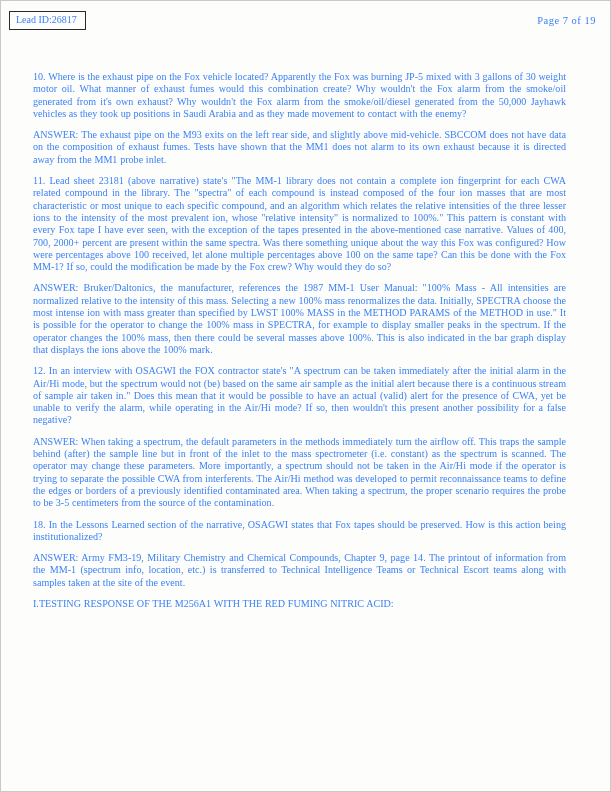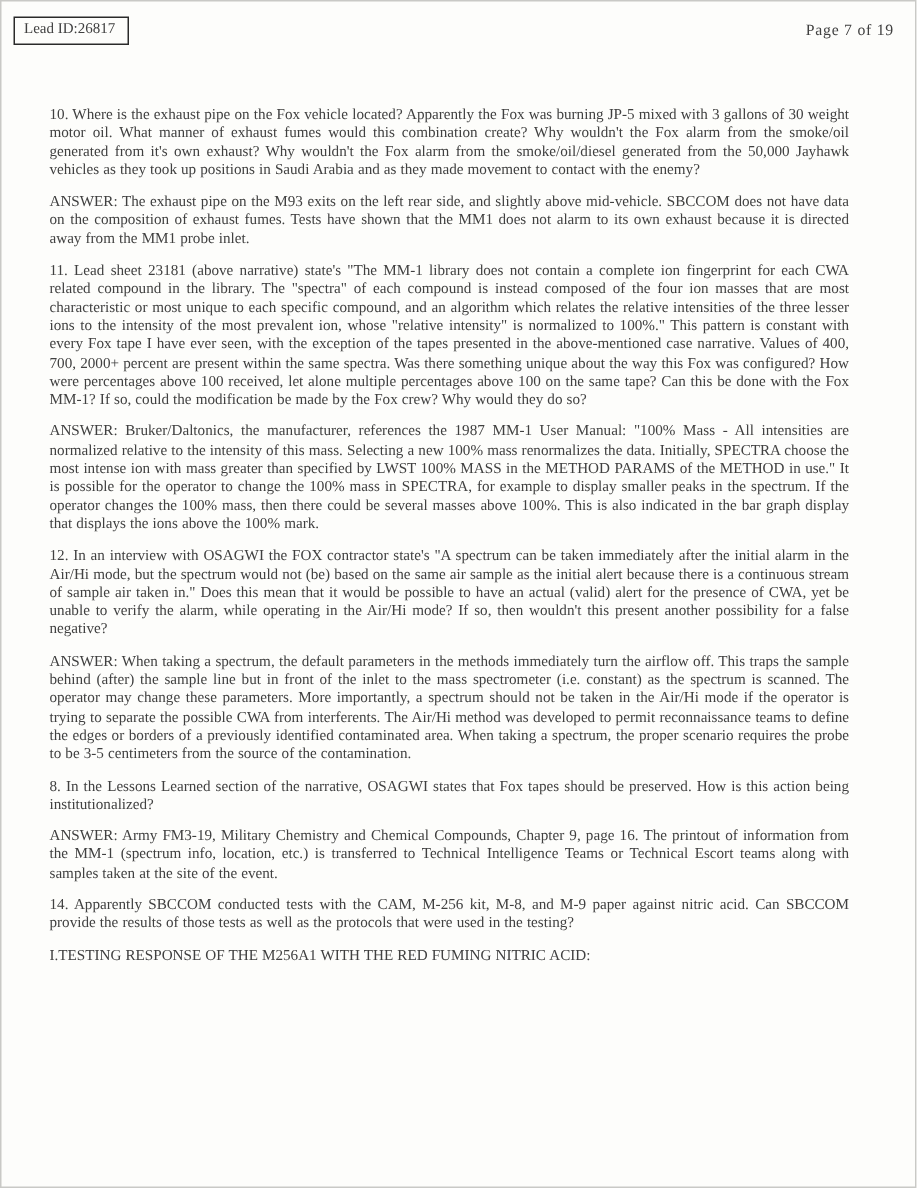--- a/index.html
+++ b/index.html
@@ -9,21 +9,21 @@
     font-family: "Liberation Serif", serif;
   }
   .page {
     position: relative;
     width: 611px;
     height: 792px;
     margin: 0 auto;
     background: #fdfdfb;
     border: 1px solid #c9c9c6;
     box-sizing: border-box;
-    color: #404040;
+    color: #3b82f6;
     overflow: hidden;
   }
   .header {
     position: absolute;
     top: 10px;
     left: 8px;
     right: 14px;
     display: flex;
     justify-content: space-between;
     align-items: flex-start;
@@ -68,18 +68,17 @@
     </div>
     <div class="page-number">Page 7 of 19</div>
   </div>
   <div class="doc-body">
       <p class="para">10. Where is the exhaust pipe on the Fox vehicle located? Apparently the Fox was burning JP-5 mixed with 3 gallons of 30 weight motor oil. What manner of exhaust fumes would this combination create? Why wouldn't the Fox alarm from the smoke/oil generated from it's own exhaust? Why wouldn't the Fox alarm from the smoke/oil/diesel generated from the 50,000 Jayhawk vehicles as they took up positions in Saudi Arabia and as they made movement to contact with the enemy?</p>
       <p class="para">ANSWER: The exhaust pipe on the M93 exits on the left rear side, and slightly above mid-vehicle.  SBCCOM does not have data on the composition of exhaust fumes.  Tests have shown that the MM1 does not alarm to its own exhaust because it is directed away from the MM1 probe inlet.</p>
       <p class="para">11. Lead sheet 23181 (above narrative) state's "The MM-1 library does not contain a complete ion fingerprint for each CWA related compound in the library. The "spectra" of each compound is instead composed of the four ion masses that are most characteristic or most unique to each specific compound, and an algorithm which relates the relative intensities of the three lesser ions to the intensity of the most prevalent ion, whose "relative intensity" is normalized to 100%." This pattern is constant with every Fox tape I have ever seen, with the exception of the tapes presented in the above-mentioned case narrative. Values of 400, 700, 2000+ percent are present within the same spectra. Was there something unique about the way this Fox was configured? How were percentages above 100 received, let alone multiple percentages above 100 on the same tape? Can this be done with the Fox MM-1? If so, could the modification be made by the Fox crew? Why would they do so?</p>
       <p class="para">ANSWER: Bruker/Daltonics, the manufacturer, references the 1987 MM-1 User Manual:  "100% Mass - All intensities are normalized relative to the intensity of this mass.  Selecting a new 100% mass renormalizes the data.  Initially, SPECTRA choose the most intense ion with mass greater than specified by LWST 100% MASS in the METHOD PARAMS of the METHOD in use." It is possible for the operator to change the 100% mass in SPECTRA, for example to display smaller peaks in the spectrum.  If the operator changes the 100% mass, then there could be several masses above 100%.  This is also indicated in the bar graph display that displays the ions above the 100% mark.</p>
       <p class="para">12. In an interview with OSAGWI the FOX contractor state's "A spectrum can be taken immediately after the initial alarm in the Air/Hi mode, but the spectrum would not (be) based on the same air sample as the initial alert because there is a continuous stream of sample air taken in." Does this mean that it would be possible to have an actual (valid) alert for the presence of CWA, yet be unable to verify the alarm, while operating in the Air/Hi mode? If so, then wouldn't this present another possibility for a false negative?</p>
       <p class="para">ANSWER: When taking a spectrum, the default parameters in the methods immediately turn the airflow off.  This traps the sample behind (after) the sample line but in front of the inlet to the mass spectrometer (i.e. constant) as the spectrum is scanned.  The operator may change these parameters.  More importantly, a spectrum should not be taken in the Air/Hi mode if the operator is trying to separate the possible CWA from interferents.  The Air/Hi method was developed to permit reconnaissance teams to define the edges or borders of a previously identified contaminated area.  When taking a spectrum, the proper scenario requires the probe to be 3-5 centimeters from the source of the contamination.</p>
-      <p class="para">8. In the Lessons Learned section of the narrative, OSAGWI states that Fox tapes should be preserved. How is this action being institutionalized?</p>
-      <p class="para">ANSWER: Army FM3-19, Military Chemistry and Chemical Compounds, Chapter 9, page 16.  The printout of information from the MM-1 (spectrum info, location, etc.) is transferred to Technical Intelligence Teams or Technical Escort teams along with samples taken at the site of the event.</p>
-      <p class="para">14. Apparently SBCCOM conducted tests with the CAM, M-256 kit, M-8, and M-9 paper against nitric acid. Can SBCCOM provide the results of those tests as well as the protocols that were used in the testing?</p>
+      <p class="para">18. In the Lessons Learned section of the narrative, OSAGWI states that Fox tapes should be preserved. How is this action being institutionalized?</p>
+      <p class="para">ANSWER: Army FM3-19, Military Chemistry and Chemical Compounds, Chapter 9, page 14.  The printout of information from the MM-1 (spectrum info, location, etc.) is transferred to Technical Intelligence Teams or Technical Escort teams along with samples taken at the site of the event.</p>
       <p class="para">I.TESTING RESPONSE OF THE M256A1 WITH THE RED FUMING NITRIC ACID:</p>
     </div>
 </div>
 
 </body></html>

